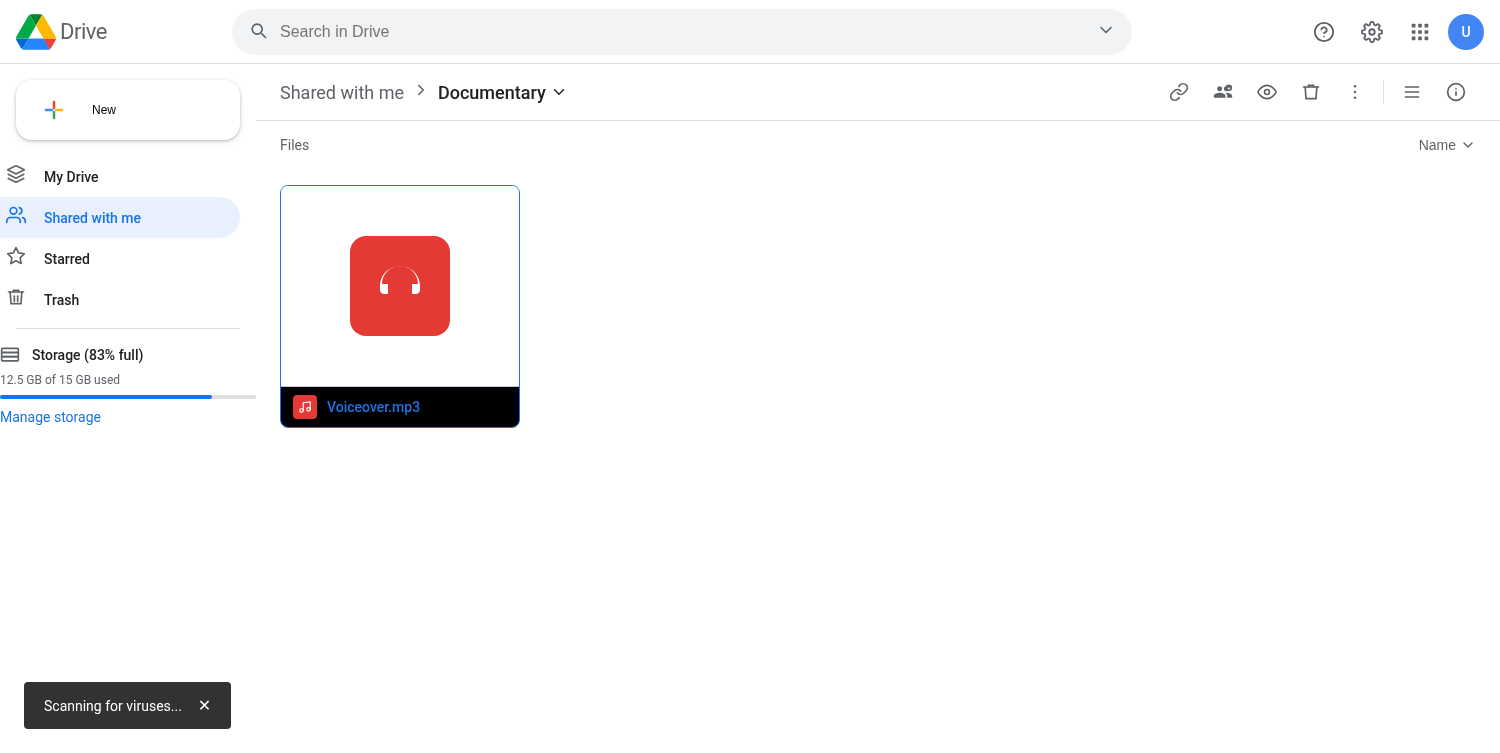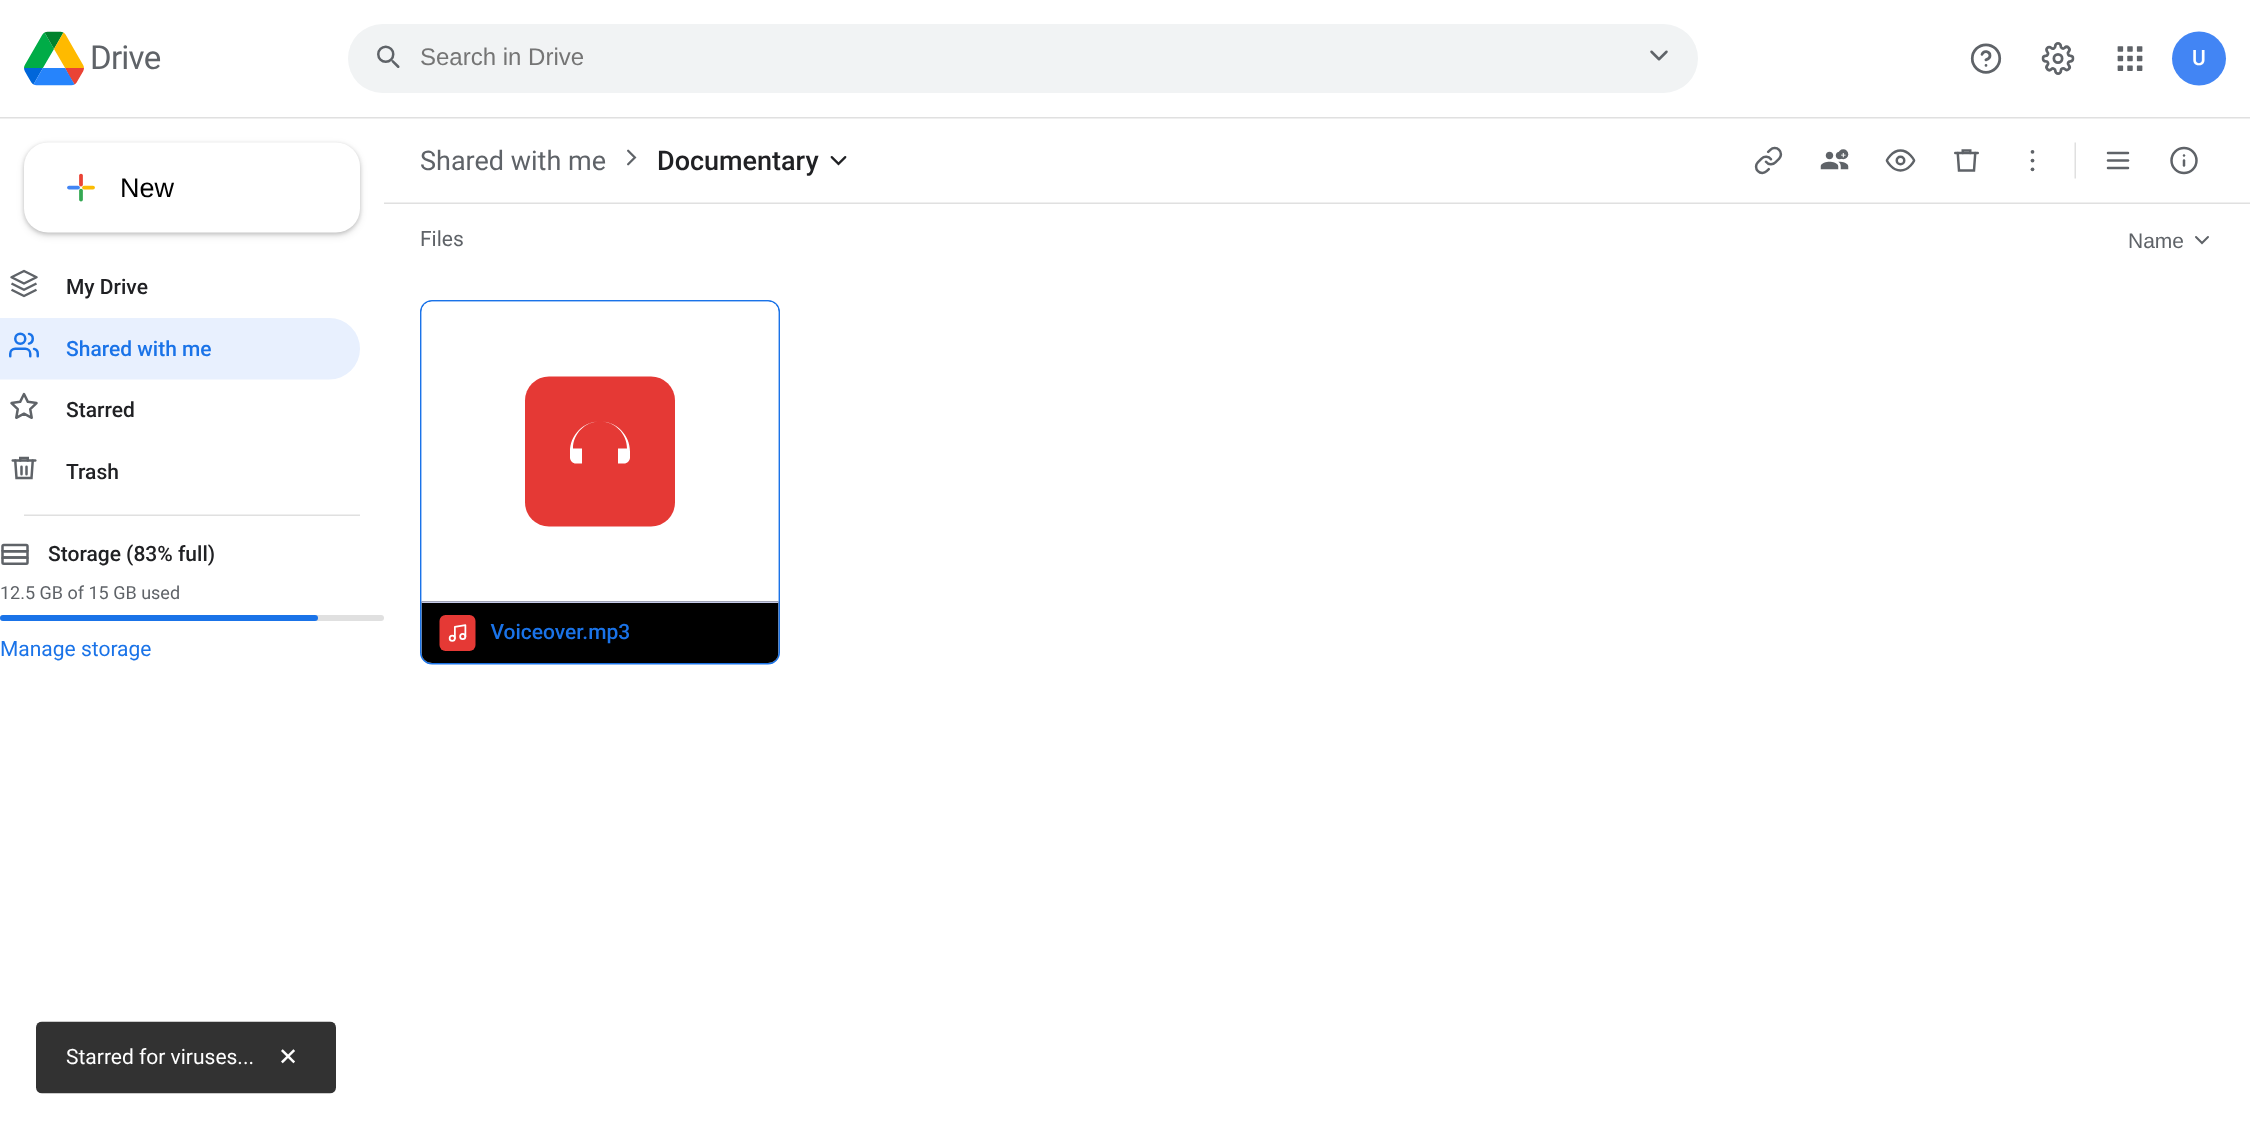--- a/index.html
+++ b/index.html
@@ -2,21 +2,21 @@
 <html><head>
   <meta charset="utf-8">
   <style>
     * { margin: 0; padding: 0; box-sizing: border-box; }
     body { font-family: 'Google Sans', Roboto, Arial, sans-serif; background: #fff; color: #202124; width: 1500px; height: 753px; overflow: hidden; }
 
     
     .header {
       display: flex;
       align-items: center;
-      height: 79px;
+      height: 64px;
       padding: 0 16px;
       border-bottom: 1px solid #e0e0e0;
       gap: 16px;
     }
     .logo-area {
       display: flex;
       align-items: center;
       gap: 4px;
       min-width: 200px;
     }
@@ -85,28 +85,28 @@
     
     .sidebar {
       width: 256px;
       padding: 8px 0;
       flex-shrink: 0;
       overflow-y: auto;
     }
     .new-btn {
       display: flex;
       align-items: center;
-      gap: 12px;
+      gap: 24px;
       margin: 8px 16px 16px 16px;
       padding: 16px 24px;
       background: #fff;
       border-radius: 16px;
       box-shadow: 0 1px 3px rgba(0,0,0,0.2), 0 2px 6px rgba(0,0,0,0.1);
       cursor: pointer;
-      font-size: 18px;
+      font-size: 12px;
       font-weight: 500;
       border: none;
       width: calc(100% - 32px);
     }
     .new-plus {
       width: 28px;
       height: 28px;
       display: flex;
       align-items: center;
       justify-content: center;
@@ -584,15 +584,15 @@
             </div>
             <span class="file-name">Voiceover.mp3</span>
           </div>
         </div>
       </div>
     </div>
   </div>
 </div>
 
 <div class="toast">
-  <span>Starred for viruses...</span>
+  <span>Scanning for viruses...</span>
   <button class="toast-close">✕</button>
 </div>
 
 </body></html>

